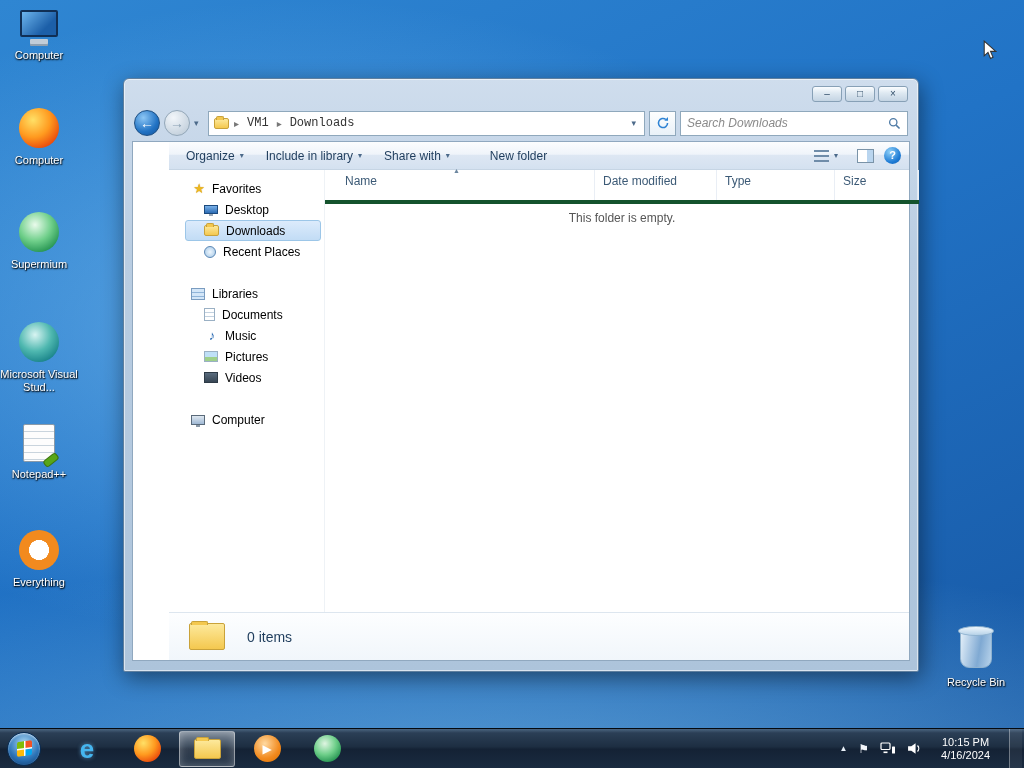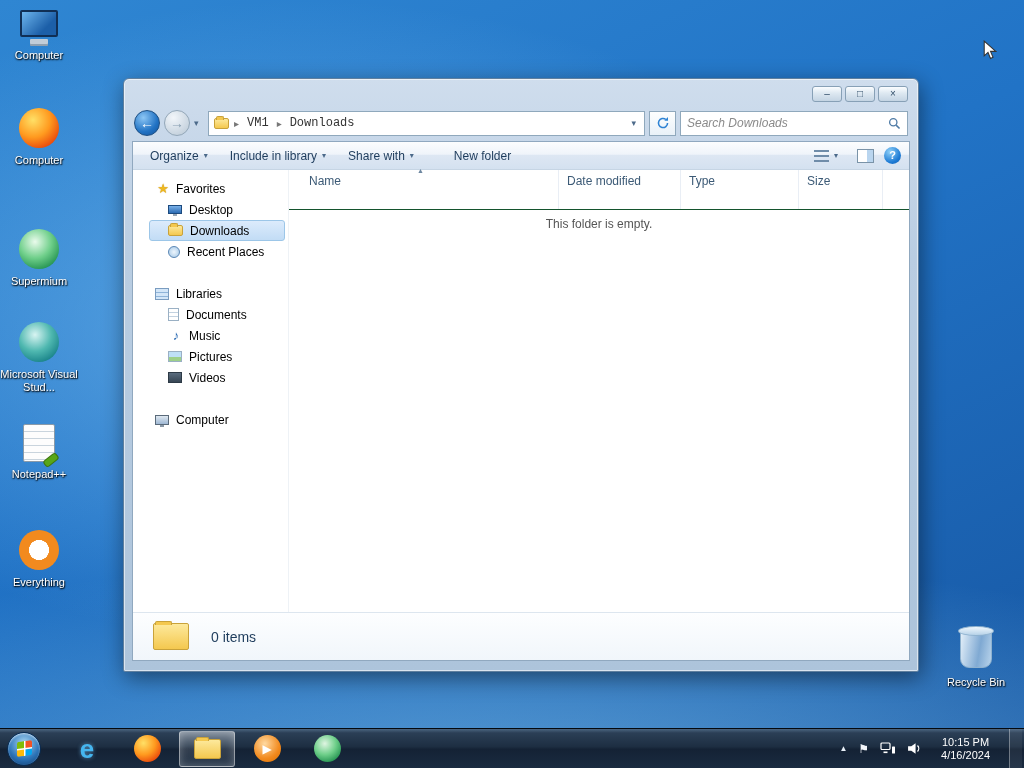--- a/index.html
+++ b/index.html
@@ -49,21 +49,21 @@
   .crumb { padding:2px 3px;font-family:Liberation Mono, monospace; }
   .addr-drop { margin-left:auto; color:#4c6a8a; font-size:9px; padding:0 3px; }
   .mini-folder { width:15px; height:11px; }
   .folder { position:relative; background:linear-gradient(#fde99c,#f4c84f); border:1px solid #c9a23a; border-radius:2px; }
   .folder::before { content:""; position:absolute; top:-3px; left:1px; width:45%; height:3px; background:#f4c84f; border:1px solid #c9a23a; border-bottom:none; border-radius:2px 2px 0 0; }
   .refresh-btn { width:27px; height:25px; border:1px solid #8fa8bc; background:linear-gradient(#fdfefe,#e9f1f8); display:flex; align-items:center; justify-content:center; }
   .searchbox { width:228px; height:25px; background:#fff; border:1px solid #8fa8bc; display:flex; align-items:center; padding:0 6px; gap:12px; }
   .searchbox input { flex:1; border:none; outline:none; font:12px "Liberation Sans",sans-serif; color:#333; min-width:0; }
   .searchbox input::placeholder { color:#8a8a8a; font-style:italic; }
 
-  .window-body { position:absolute; left:8px; right:8px; top:62px; bottom:10px; background:#fff; border:1px solid #90a8bf; display:flex; flex-direction:column; }
+  .window-body { position:absolute; left:8px; right:8px; top:62px; bottom:10px; background:#fff; border:1px solid #90a8bf; display:flex; flex-direction:column;padding-left:36px; }
   .toolbar { height:28px; flex:none; display:flex; align-items:center; gap:4px; padding:0 8px; font-size:12px; color:#1e3c5c;
     background:linear-gradient(#fcfdfe,#eff4fa 45%, #dde7f3 50%, #d4e1f0); border-bottom:1px solid #c6d5e4; }
   .tb-item { display:flex; align-items:center; gap:5px; padding:4px 9px; border-radius:3px; }
   .tb-caret { font-size:8px; color:#4c6a8a; }
   .tb-right { margin-left:auto; display:flex; align-items:center; gap:10px; }
   .views-ico { width:15px; height:12px; background:repeating-linear-gradient(to bottom, #6f8ca9 0 2px, transparent 2px 5px); }
   .preview-ico { width:17px; height:14px; border:1px solid #7a93a8; background:linear-gradient(90deg, #fff 0 58%, #b9d5ef 58%); }
   .help-ico { width:17px; height:17px; border-radius:50%; background:radial-gradient(circle at 35% 28%, #8fd0f8, #1c7ad4 65%, #115fae); color:#fff; font-size:11px; font-weight:bold; text-align:center; line-height:17px; }
 
   .content { flex:1; display:flex; min-height:0; }
@@ -83,21 +83,21 @@
   .ic-lib { width:14px; height:12px; border:1px solid #7a9cc0; background:repeating-linear-gradient(to bottom, #d3e6f8 0 3px, #8fb4d9 3px 4px); }
   .ic-doc { width:11px; height:13px; border:1px solid #9ab0c4; background:repeating-linear-gradient(to bottom, #fff 0 3px, #c3d2e0 3px 4px); }
   .ic-music { color:#2d6cb4; font-size:13px; }
   .ic-pic { width:14px; height:11px; border:1px solid #9ab0c4; background:linear-gradient(#bfe0f7 0 55%, #9ed08a 55%); }
   .ic-video { width:14px; height:11px; border:1px solid #2d3a46; background:linear-gradient(#5a6c7e,#374654); }
   .ic-computer { width:14px; height:10px; border:1px solid #5a6a7a; background:linear-gradient(#dfe8f0,#9fb8d4); }
   .ic-computer::after { content:""; position:absolute; left:4px; right:4px; bottom:-3px; height:2px; background:#8a98a6; }
   .ic-network { width:7px; height:6px; background:#7aa0c8; box-shadow:7px 4px 0 #53779c; margin-bottom:4px; }
 
   .main { flex:1; position:relative; }
-  .headers { display:flex; height:40px; font-size:12px; color:#3c5a76; border-bottom:1px solid #14532d; }
+  .headers { display:flex; height:34px; font-size:12px; color:#3c5a76; border-bottom:4px solid #14532d; }
   .hcell { padding:4px 8px 0 8px; border-right:1px solid #e9eef5; position:relative; }
   .h-name { width:270px; padding-left:20px; }
   .h-date { width:122px; }
   .h-type { width:118px; }
   .h-size { width:84px; }
   .sort-caret { position:absolute; left:128px; top:-3px; font-size:7px; color:#6d87a0; }
   .empty-msg { margin-top:7px; text-align:center; color:#555; }
 
   .statusbar { flex:none; height:48px; border-top:1px solid #dde6ef; background:linear-gradient(#fdfeff,#f1f6fb); display:flex; align-items:center; gap:22px; padding-left:20px; }
   .status-folder { width:36px; height:27px; }
@@ -134,21 +134,21 @@
 <body>
 
 <div class="dicon" style="left:0px; top:10px;">
   <div class="art art-computer"></div>
   <div class="lbl">Computer</div>
 </div>
 <div class="dicon" style="left:0px; top:108px;">
   <div class="art art-firefox"></div>
   <div class="lbl">Computer</div>
 </div>
-<div class="dicon" style="left:0px; top:229px;">
+<div class="dicon" style="left:0px; top:212px;">
   <div class="art art-supermium"></div>
   <div class="lbl">Supermium</div>
 </div>
 <div class="dicon" style="left:0px; top:322px;">
   <div class="art art-vs"></div>
   <div class="lbl">Microsoft Visual Stud...</div>
 </div>
 <div class="dicon" style="left:0px; top:424px;">
   <div class="art art-npp"></div>
   <div class="lbl">Notepad++</div>

